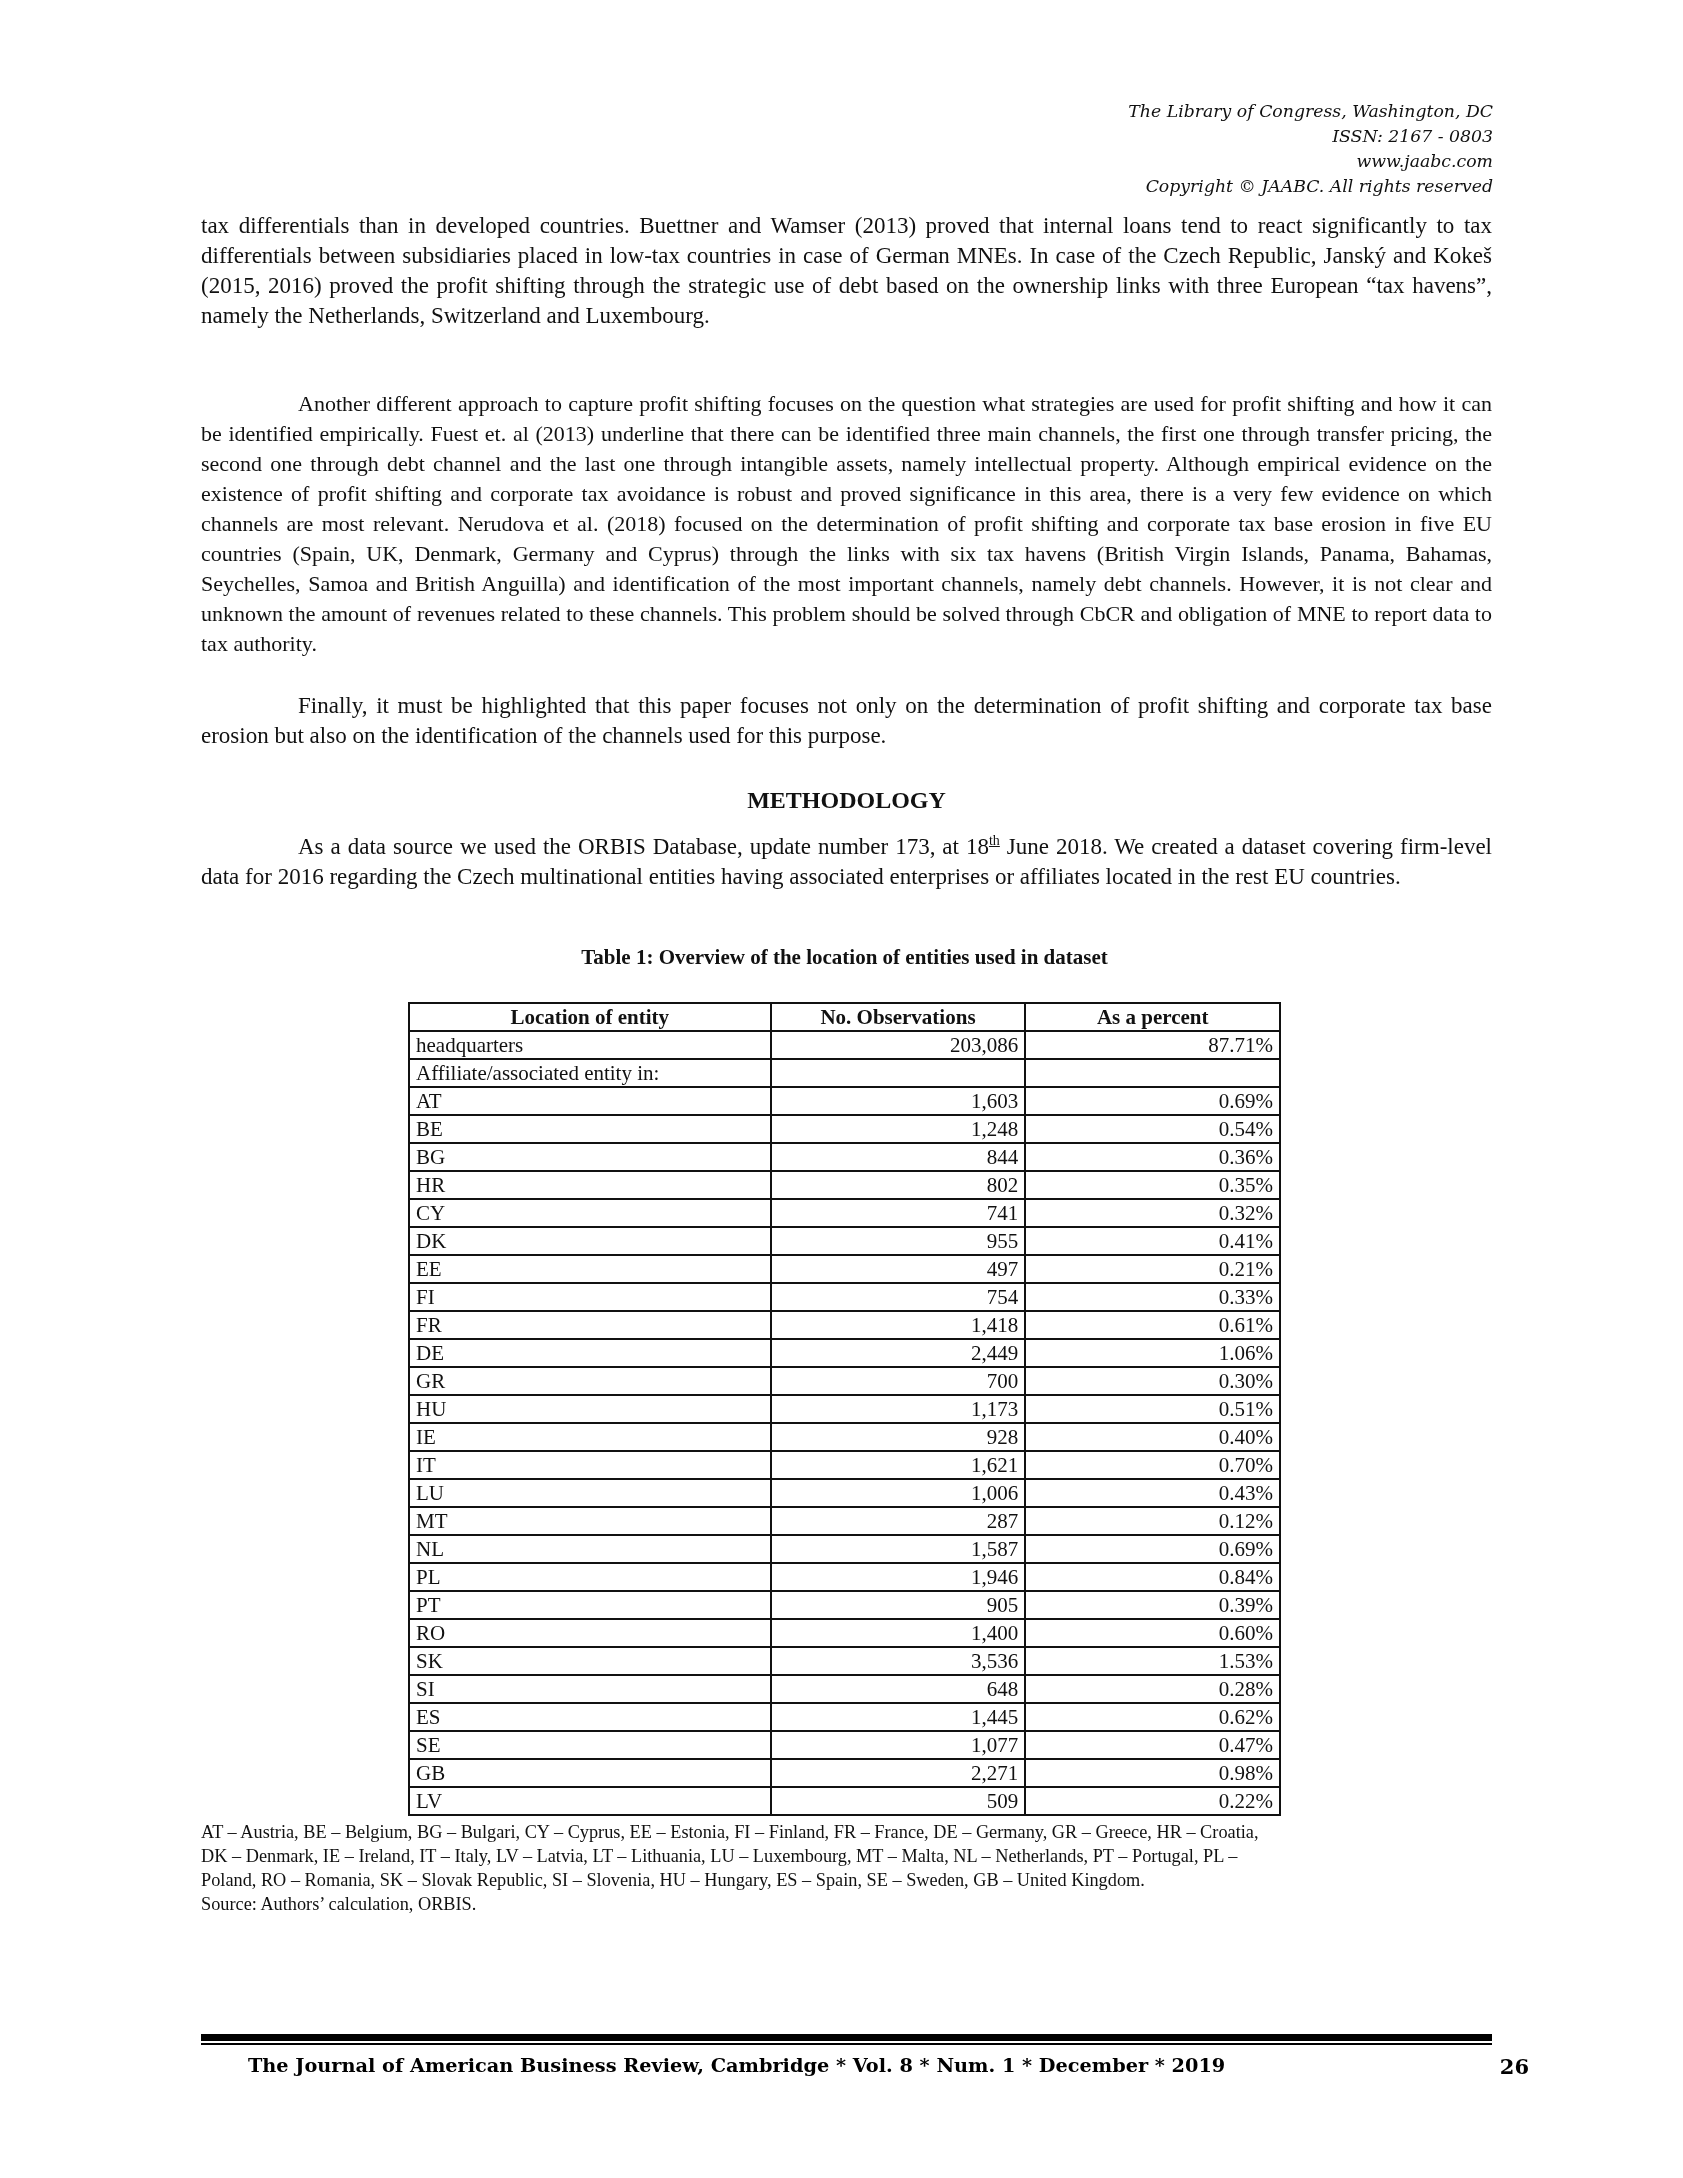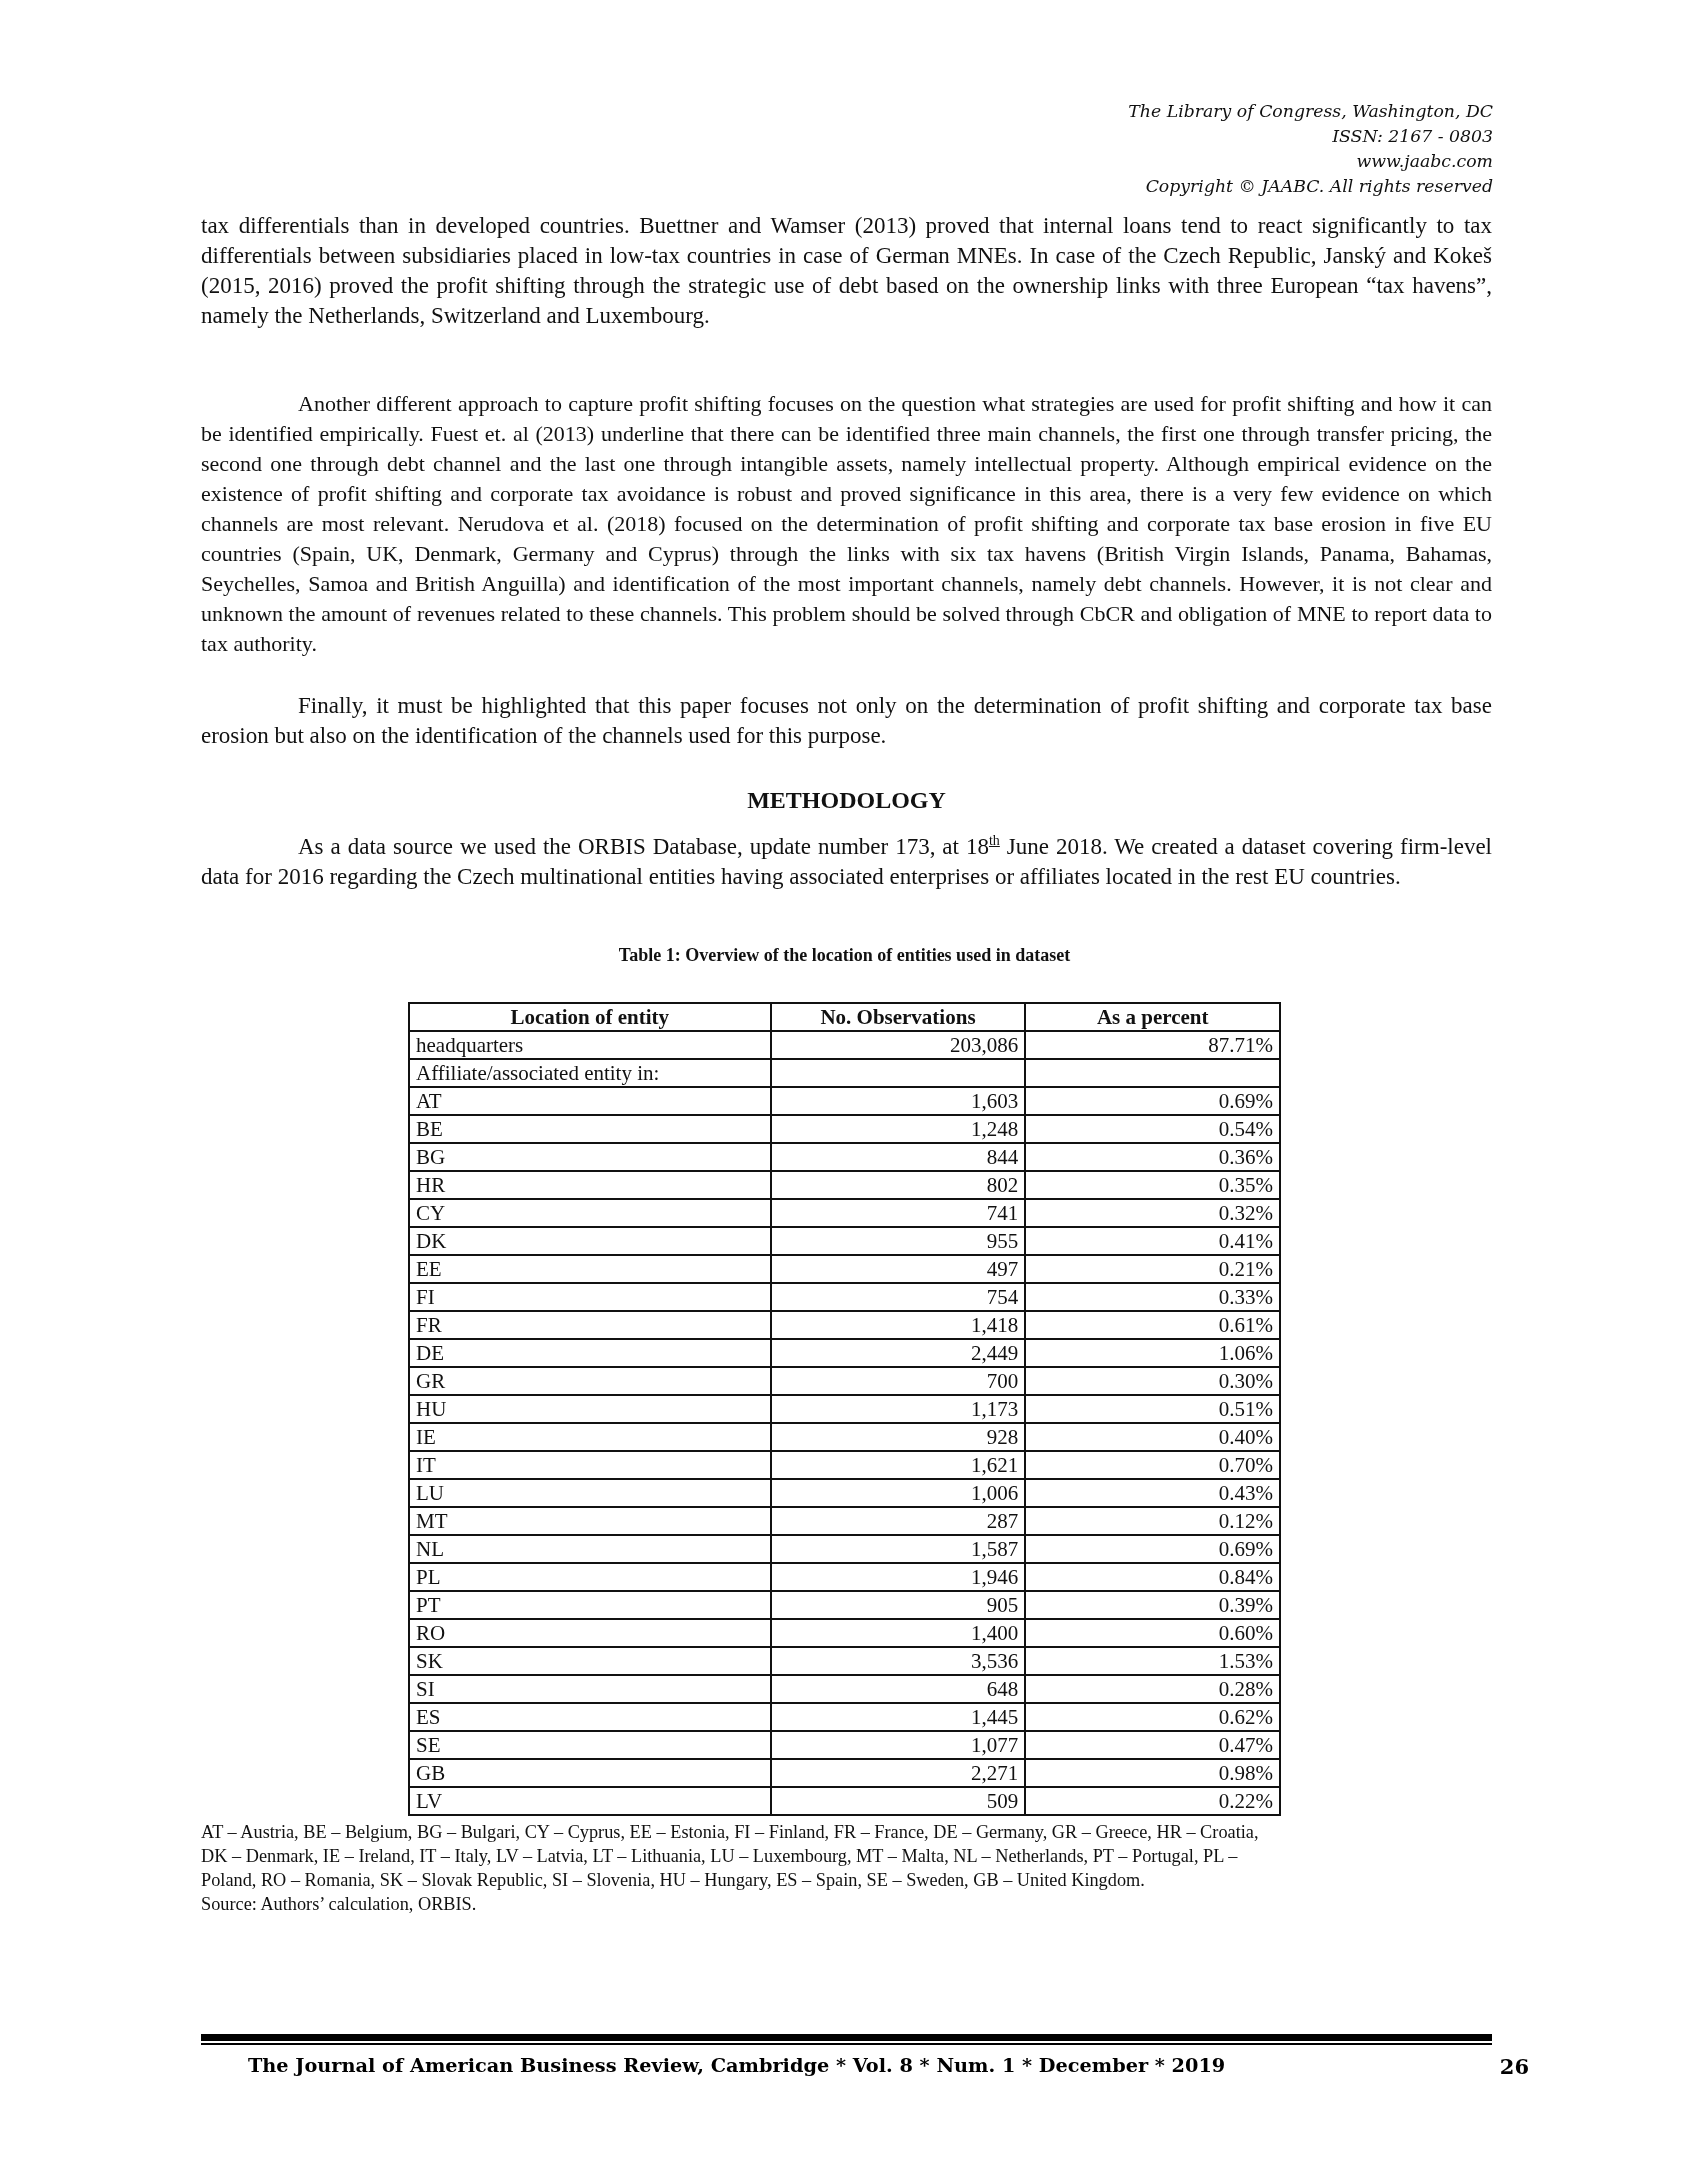--- a/index.html
+++ b/index.html
@@ -22,21 +22,21 @@
   .p3 { top: 663px; margin-top: 28px; }
   .heading {
     position: absolute; top: 787px; left: 201px; width: 1291px; text-align: center;
     font-family: "Liberation Serif", serif; font-weight: bold; font-size: 24px; color: #111;
   }
   .p4 { top: 832px; }
   sup { font-size: 14px; line-height: 0; vertical-align: super; text-decoration: underline; }
 
   .table-caption {
     position: absolute; top: 945px; left: 408px; width: 873px; text-align: center;
-    font-family: "Liberation Serif", serif; font-weight: bold; font-size: 18px; color: #111;
+    font-family: "Liberation Serif", serif; font-weight: bold; font-size: 21px; color: #111;
   }
   table.data-table {
     position: absolute; top: 1002px; left: 408px; width: 873px;
     border-collapse: collapse; font-family: "Liberation Serif", serif; font-size: 21px; color: #111;
   }
   table.data-table th, table.data-table td {
     border: 2px solid #111; height: 26px; padding: 0 6px; line-height: 26px;
   }
   table.data-table th { font-weight: bold; text-align: center; }
   table.data-table td.num { text-align: right; }

